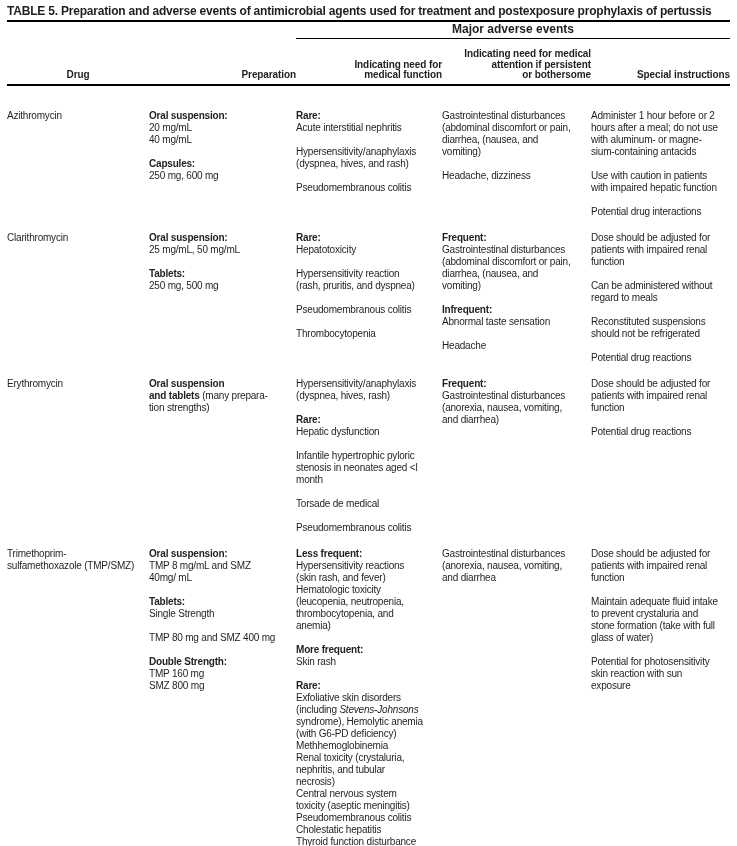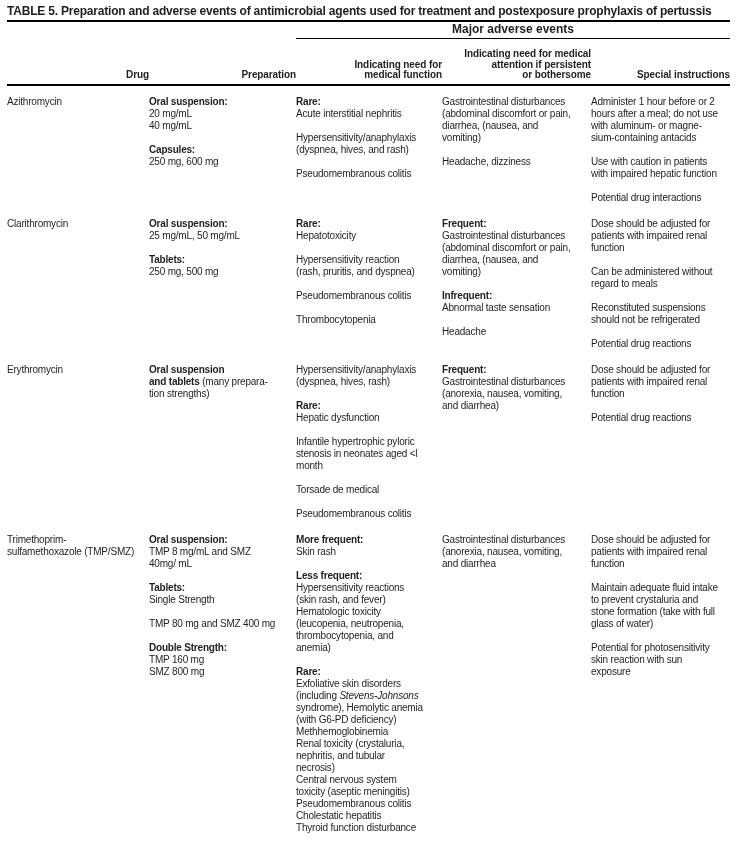--- a/index.html
+++ b/index.html
@@ -25,22 +25,22 @@
     grid-column:2;text-align:center;font-weight:bold;font-size:12px;line-height:11px;
     padding-bottom:3px;border-bottom:1px solid var(--rule-color);
   }
   .colheads{
     display:grid;grid-template-columns:142px 147px 146px 149px 139px;
     align-items:end;padding:4px 0 3px 0;
     border-bottom:2px solid var(--rule-color);
     font-weight:bold;font-size:10px;line-height:10.5px;
   }
   .colhead{text-align:right;white-space:pre-line;letter-spacing:-0.1px;}
-  .colhead.first{text-align:right;margin-top:27px;}
-  .tbody{padding-top:10px;}
+  .colhead.first{text-align:center;margin-top:27px;}
+  .tbody{padding-top:24px;}
   .row{display:grid;grid-template-columns:142px 147px 146px 149px 139px;margin-bottom:14px;}
   .cell{
     padding-right:6px;box-sizing:border-box;
     font-size:10px;line-height:12px;letter-spacing:-0.2px;
   }
   .cell p{margin:0 0 12px 0;}
   .cell p:last-child{margin-bottom:0;}
   .bottom-rule{border-top:2px solid var(--rule-color);margin-top:4px;height:0;}
 </style>
 </head>
@@ -140,22 +140,22 @@
         <div class="cell">
           <p>Trimethoprim-<br>sulfamethoxazole (TMP/SMZ)</p>
         </div>
         <div class="cell">
           <p><b>Oral suspension:</b><br>TMP 8 mg/mL and SMZ<br>40mg/ mL</p>
           <p><b>Tablets:</b><br>Single Strength</p>
           <p>TMP 80 mg and SMZ 400 mg</p>
           <p><b>Double Strength:</b><br>TMP 160 mg<br>SMZ 800 mg</p>
         </div>
         <div class="cell">
+          <p><b>Less frequent:</b><br>Hypersensitivity reactions<br>(skin rash, and fever)<br>Hematologic toxicity<br>(leucopenia, neutropenia,<br>thrombocytopenia, and<br>anemia)</p>
           <p><b>More frequent:</b><br>Skin rash</p>
-          <p><b>Less frequent:</b><br>Hypersensitivity reactions<br>(skin rash, and fever)<br>Hematologic toxicity<br>(leucopenia, neutropenia,<br>thrombocytopenia, and<br>anemia)</p>
           <p><b>Rare:</b><br>Exfoliative skin disorders<br>(including <i>Stevens-Johnsons</i><br>syndrome), Hemolytic anemia<br>(with G6-PD deficiency)<br>Methhemoglobinemia<br>Renal toxicity (crystaluria,<br>nephritis, and tubular<br>necrosis)<br>Central nervous system<br>toxicity (aseptic meningitis)<br>Pseudomembranous colitis<br>Cholestatic hepatitis<br>Thyroid function disturbance</p>
         </div>
         <div class="cell">
           <p>Gastrointestinal disturbances<br>(anorexia, nausea, vomiting,<br>and diarrhea</p>
         </div>
         <div class="cell">
           <p>Dose should be adjusted for<br>patients with impaired renal<br>function</p>
           <p>Maintain adequate fluid intake<br>to prevent crystaluria and<br>stone formation (take with full<br>glass of water)</p>
           <p>Potential for photosensitivity<br>skin reaction with sun<br>exposure</p>
         </div>

